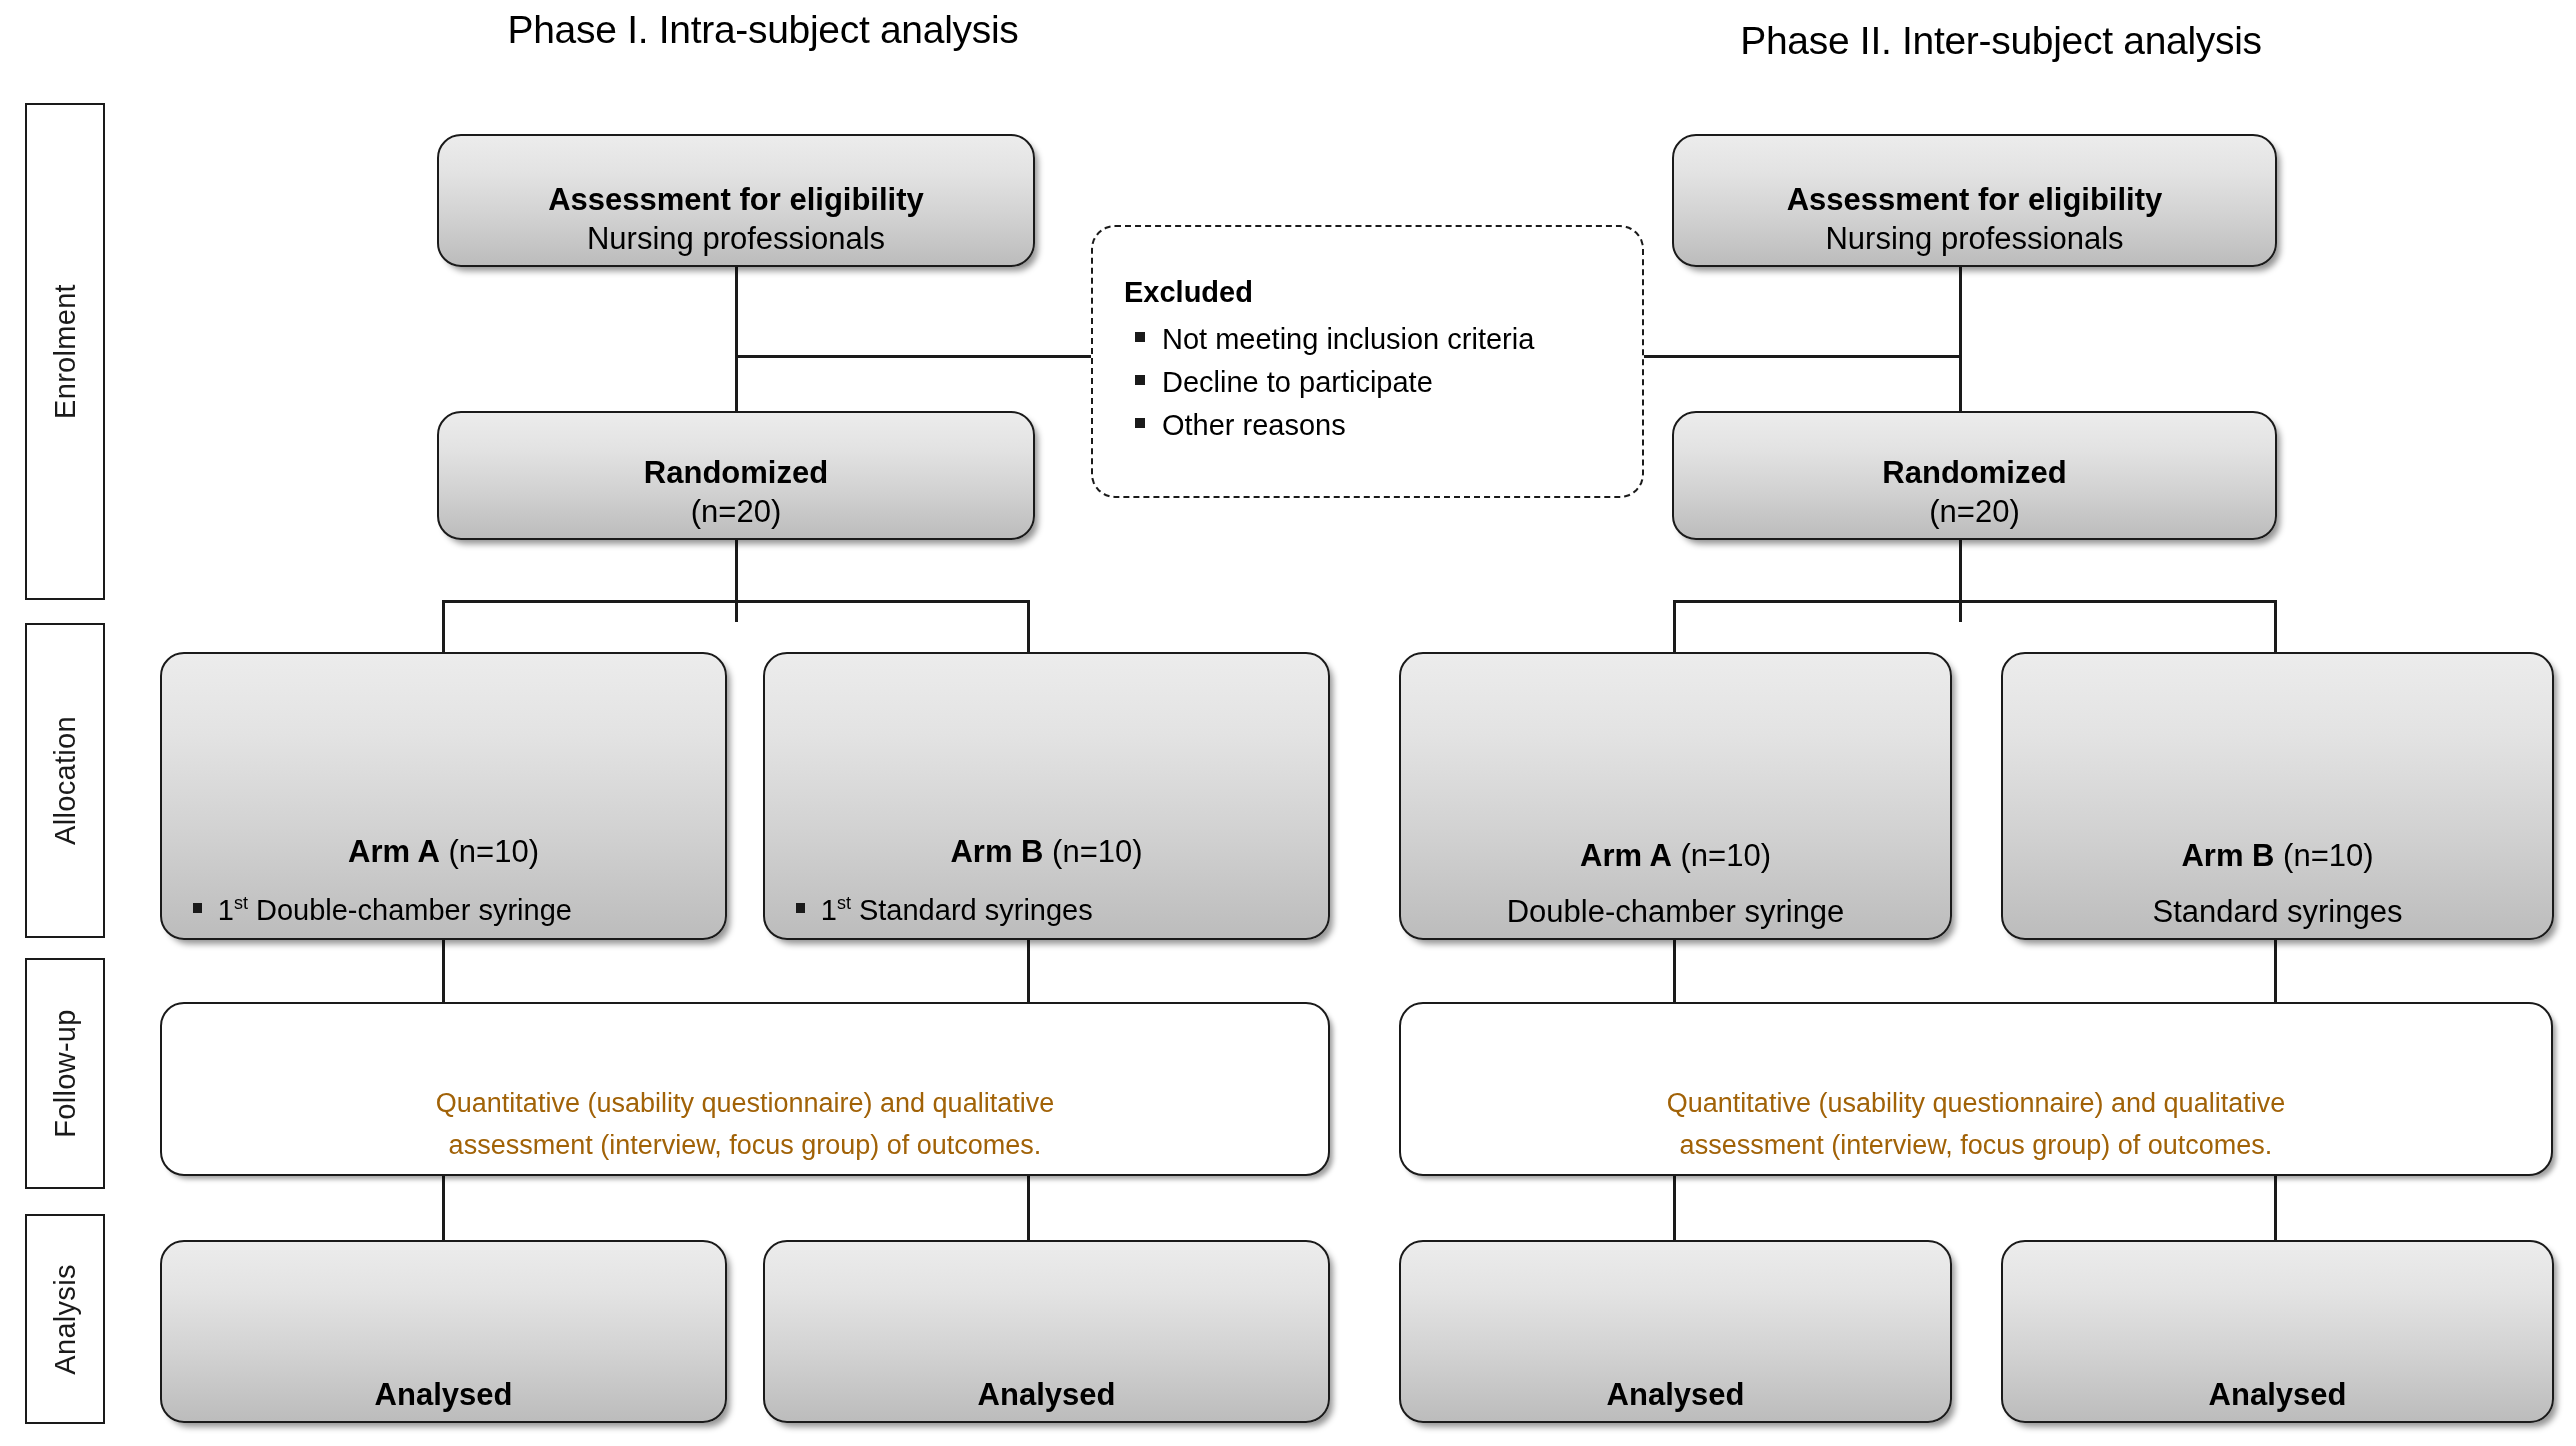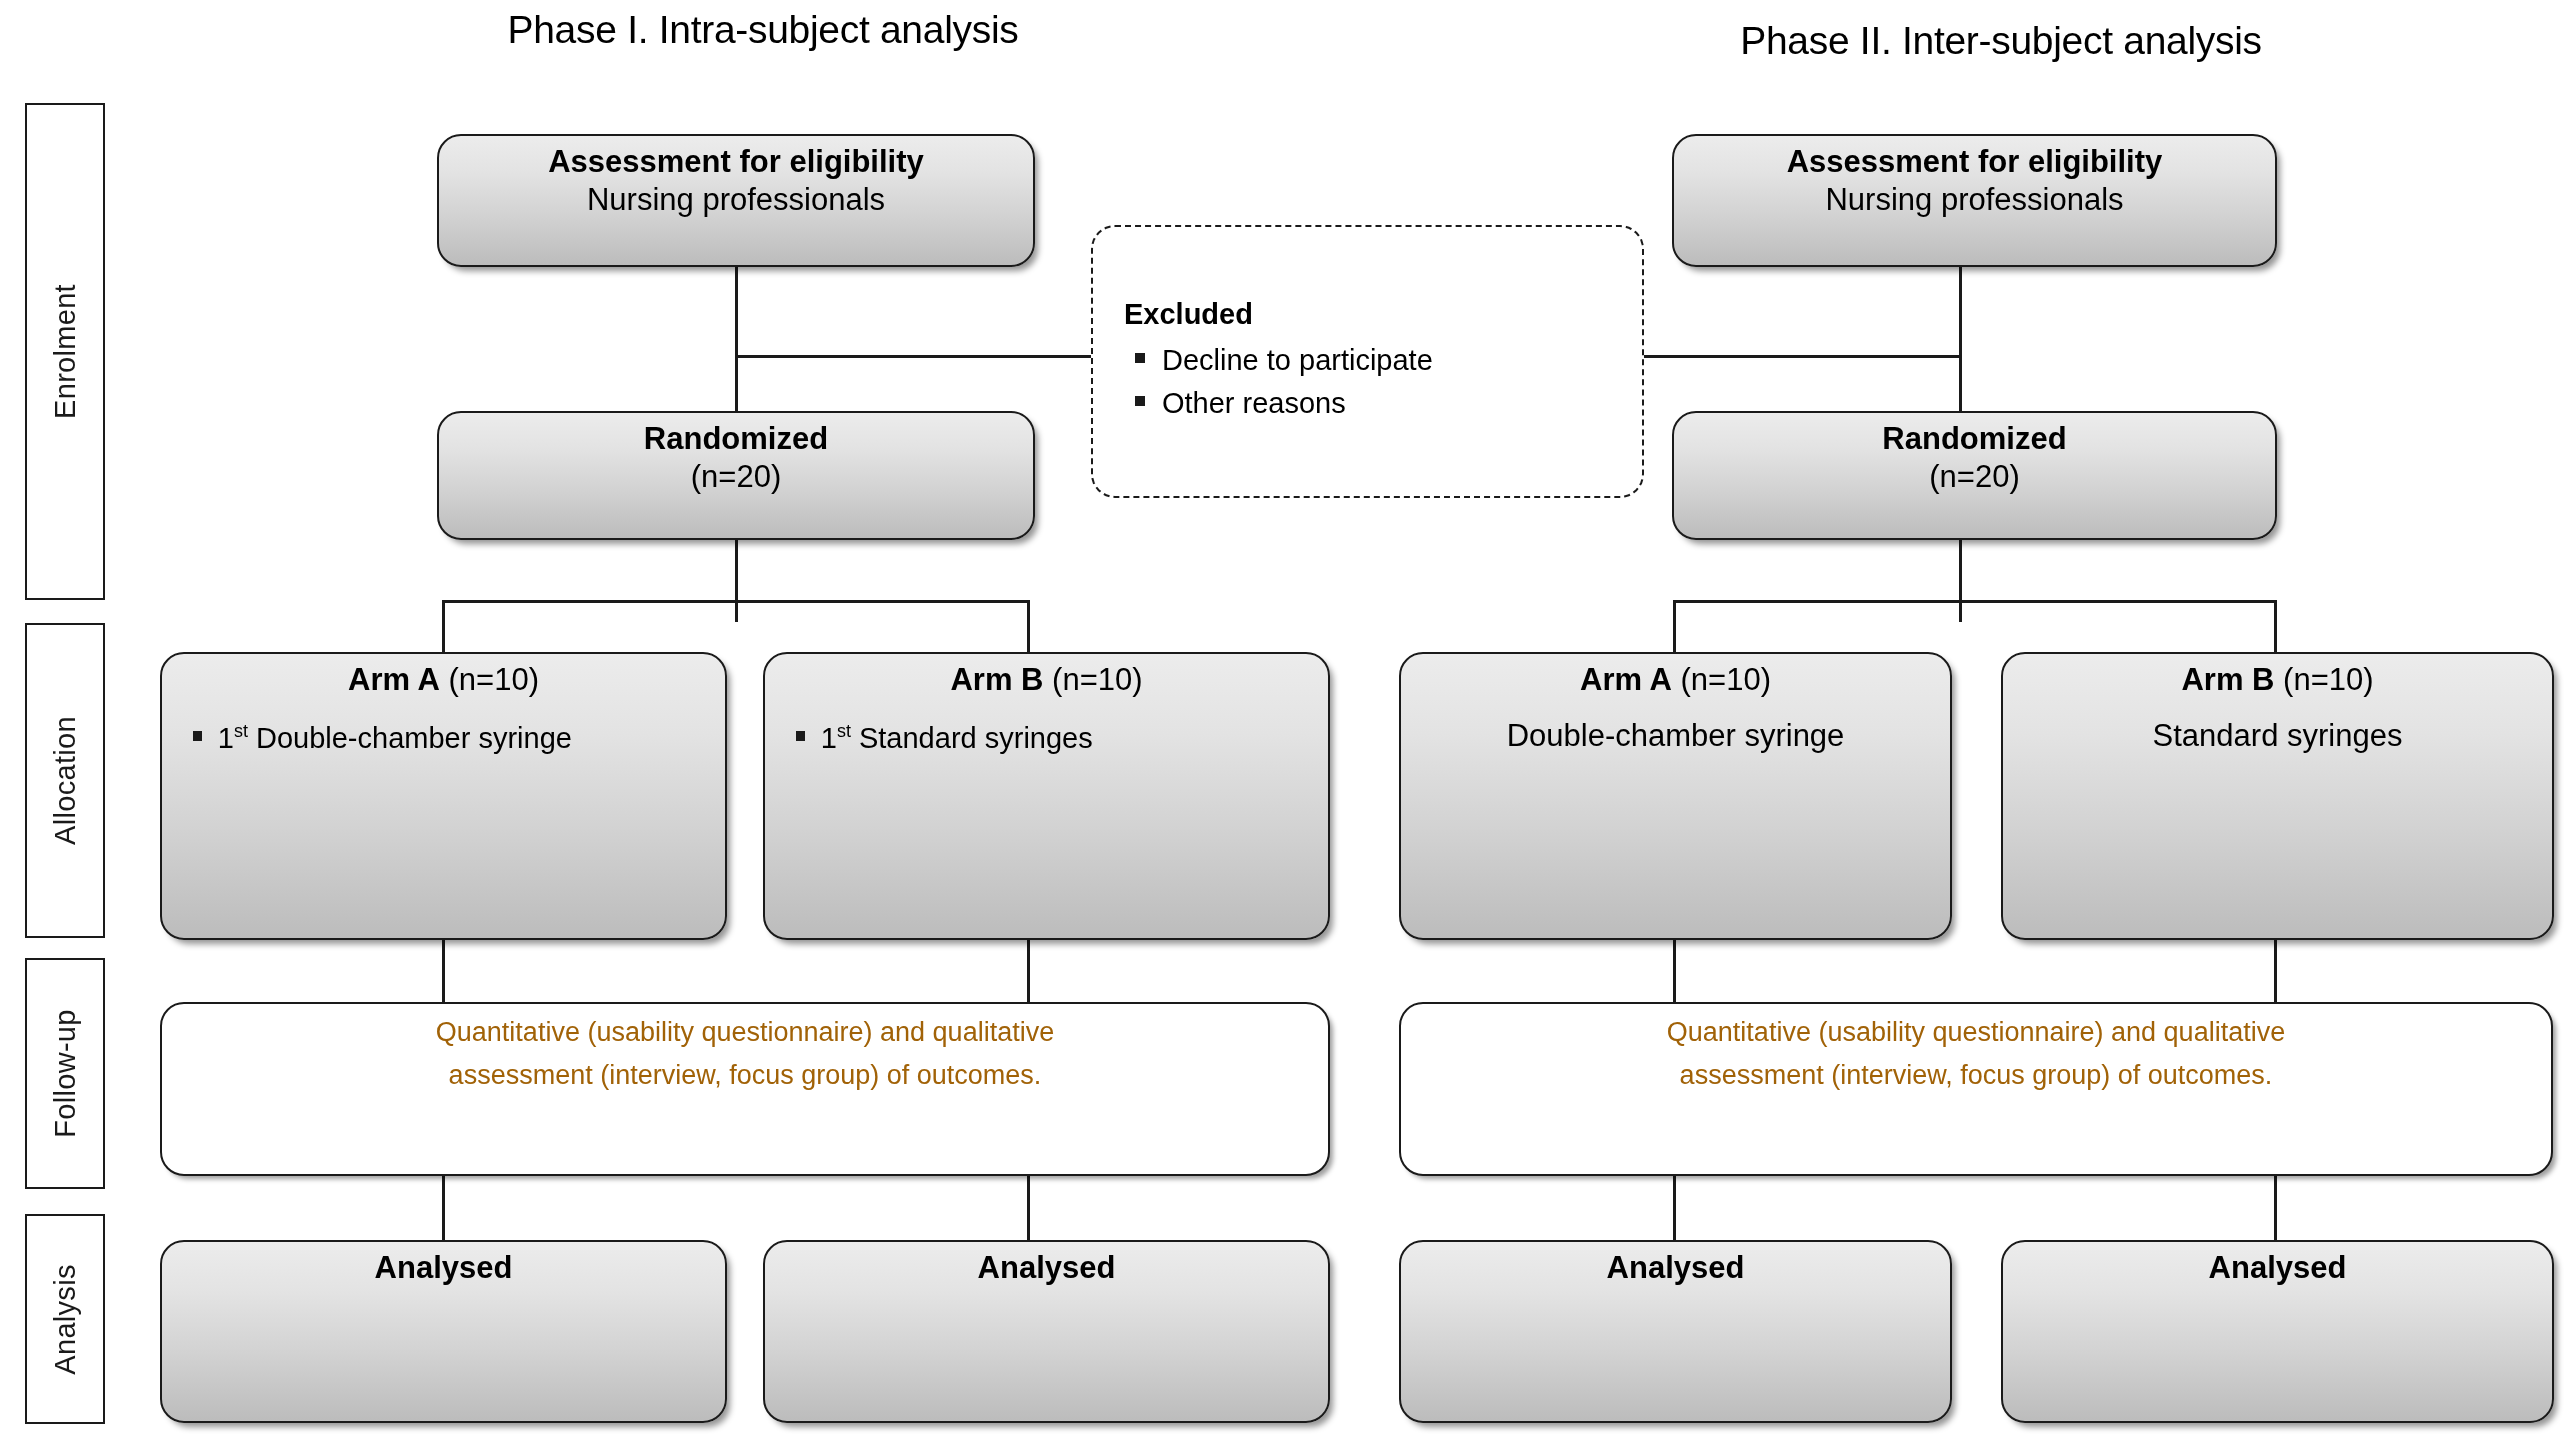--- a/index.html
+++ b/index.html
@@ -65,21 +65,21 @@
   .node {
     position: absolute;
     box-sizing: border-box;
     border: 2.8px solid #1a1a1a;
     border-radius: 24px;
     background: linear-gradient(to bottom, #ececec 0%, #e3e3e3 28%, #d2d2d2 62%, #bcbcbc 100%);
     box-shadow: 4.9px 5.6px 6.3px -2.1px rgba(0,0,0,0.42);
     display: flex;
     flex-direction: column;
     align-items: center;
-    justify-content: flex-start;
+    justify-content: flex-end;
     padding: 7px 18px;
     color: #000000;
   }
   .node.plain {
     background: #ffffff;
     box-shadow: 4.2px 4.9px 5.6px -2.1px rgba(0,0,0,0.38);
   }
   .node.dashed {
     background: #ffffff;
     border: 2.8px dashed #1a1a1a;
@@ -270,20 +270,24 @@
 
   <div class="node" style="left:763px; top:1240px; width:567px; height:183px;">
     <div class="node-title">Analysed</div>
   </div>
 
   <div class="node dashed" style="left:1091px; top:225px; width:553px; height:273px;">
     <div class="excl-title">Excluded</div>
     <ul class="excl-list">
       <li>
         <span class="sq"></span>
+        <span>Not meeting inclusion criteria</span>
+      </li>
+      <li>
+        <span class="sq"></span>
         <span>Decline to participate</span>
       </li>
       <li>
         <span class="sq"></span>
         <span>Other reasons</span>
       </li>
     </ul>
   </div>
 
   <div class="node" style="left:1672px; top:134px; width:605px; height:133px;">

